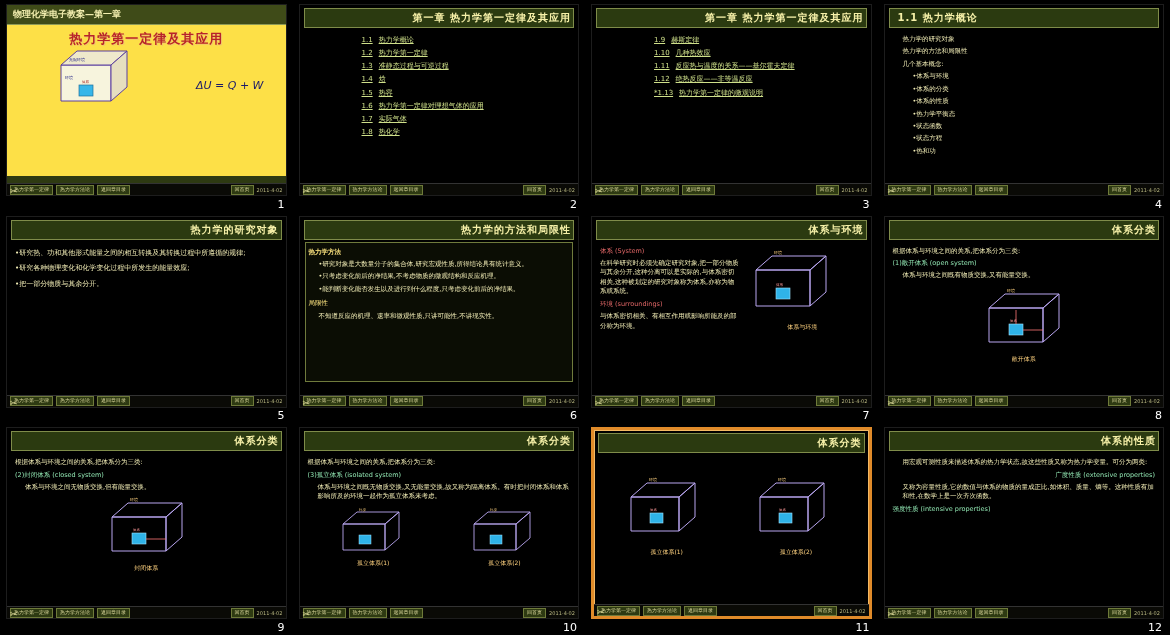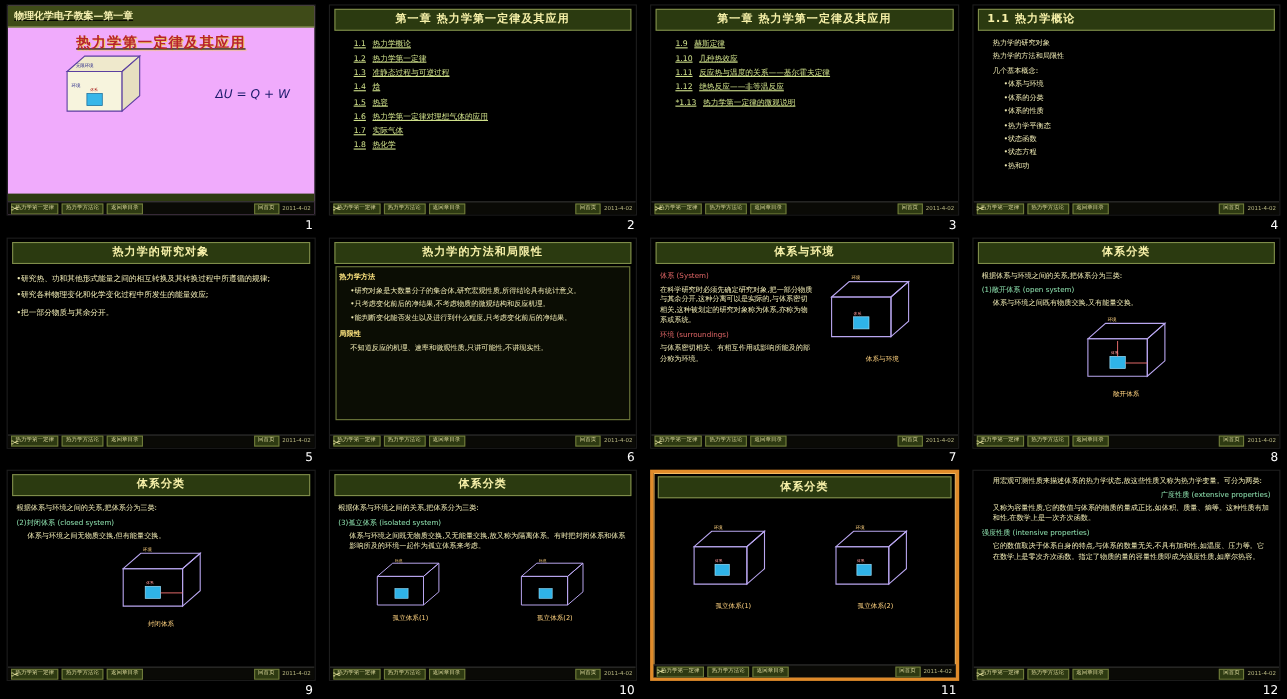--- a/index.html
+++ b/index.html
@@ -44,21 +44,21 @@
     font-size: 11px;
     font-family: "DejaVu Sans", sans-serif;
   }
   
   .s-title {
     background: #2b3a10;
     border: 1px solid #7f8c4a;
     color: #f6f0a8;
     font-size: 10px;
     font-weight: bold;
-    text-align: center;
+    text-align: right;
     padding: 3px 2px;
     margin: 3px 4px 2px 4px;
     letter-spacing: 1px;
     line-height: 1.2;
   }
   .s-title.left { text-align: left; padding-left: 8px; }
   .s-body {
     margin: 0 5px;
     color: #f2edb6;
     font-size: 6.5px;
@@ -71,21 +71,21 @@
     border: 1px solid #6f7a3c;
     background: #0b0d04;
   }
   .toc a {
     color: #cfe08a;
     text-decoration: underline;
     display: block;
     margin: 3px 0 3px 14px;
     font-size: 7px;
   }
-  .toc a .num { margin-right: 6px; }
+  .toc a .num { margin-right: 6px; margin-left: 40px; }
   .bullet {
     display: block;
     margin: 3px 0;
   }
   .statusbar {
     position: absolute;
     left: 0; right: 0; bottom: 0;
     height: 11px;
     background: #0a0a06;
     border-top: 1px solid #333;
@@ -109,24 +109,23 @@
   .sb-date { color: #b9b882; font-size: 5px; }
   .tool-left {
     position: absolute;
     left: 3px;
     bottom: -1px;
     color: #e6e2a0;
     font-size: 9px;
   }
   
   .cover {
-    background: #f0abfc;
+    background: #fde047;
     height: 100%;
     position: relative;
-    text-decoration: underline;
   }
   .cover-head {
     background: #3f4b18;
     color: #f4efb0;
     font-size: 9px;
     font-weight: bold;
     padding: 3px 6px;
     border-bottom: 1px solid #8d9a58;
   }
   .cover-title {
@@ -324,21 +323,21 @@
   </div>
 
   <div class="cell">
     <div class="slide">
       <div class="s-title">热力学的方法和局限性</div>
       <div class="s-body boxed">
         <span class="bullet yellowtxt" style="font-weight:bold;">热力学方法</span>
         <span class="bullet indent1">•研究对象是大数量分子的集合体,研究宏观性质,所得结论具有统计意义。</span>
         <span class="bullet indent1">•只考虑变化前后的净结果,不考虑物质的微观结构和反应机理。</span>
         <span class="bullet indent1">•能判断变化能否发生以及进行到什么程度,只考虑变化前后的净结果。</span>
-        <span class="bullet yellowtxt" style="font-weight:bold;margin-top:5px;">局限性</span>
+        <span class="bullet yellowtxt" style="font-weight:normal;margin-top:5px;">局限性</span>
         <span class="bullet indent1">不知道反应的机理、速率和微观性质,只讲可能性,不讲现实性。</span>
       </div>
       <div class="statusbar">
         <div class="sb-btn">热力学第一定律</div>
         <div class="sb-btn">热力学方法论</div>
         <div class="sb-btn">返回章目录</div>
         <div class="sb-spacer"></div>
         <div class="sb-btn">回首页</div>
         <div class="sb-date">2011-4-02</div>
       </div>
@@ -535,26 +534,26 @@
         <div class="sb-btn">回首页</div>
         <div class="sb-date">2011-4-02</div>
       </div>
       <div class="tool-left">✂</div>
     </div>
     <div class="slidenum">11</div>
   </div>
 
   <div class="cell">
     <div class="slide">
+      <div class="s-title">体系的性质</div>
       <div class="s-body">
         <span class="bullet indent1">用宏观可测性质来描述体系的热力学状态,故这些性质又称为热力学变量。可分为两类:</span>
         <span class="bullet" style="color:#8fe3b0;text-align:right;">广度性质 (extensive properties)</span>
         <span class="bullet indent1">又称为容量性质,它的数值与体系的物质的量成正比,如体积、质量、熵等。这种性质有加和性,在数学上是一次齐次函数。</span>
         <span class="bullet" style="color:#8fe3b0;">强度性质 (intensive properties)</span>
-        <span class="bullet indent1">它的数值取决于体系自身的特点,与体系的数量无关,不具有加和性,如温度、压力等。它在数学上是零次齐次函数。指定了物质的量的容量性质即成为强度性质,如摩尔热容。</span>
       </div>
       <div class="statusbar">
         <div class="sb-btn">热力学第一定律</div>
         <div class="sb-btn">热力学方法论</div>
         <div class="sb-btn">返回章目录</div>
         <div class="sb-spacer"></div>
         <div class="sb-btn">回首页</div>
         <div class="sb-date">2011-4-02</div>
       </div>
       <div class="tool-left">✂</div>

